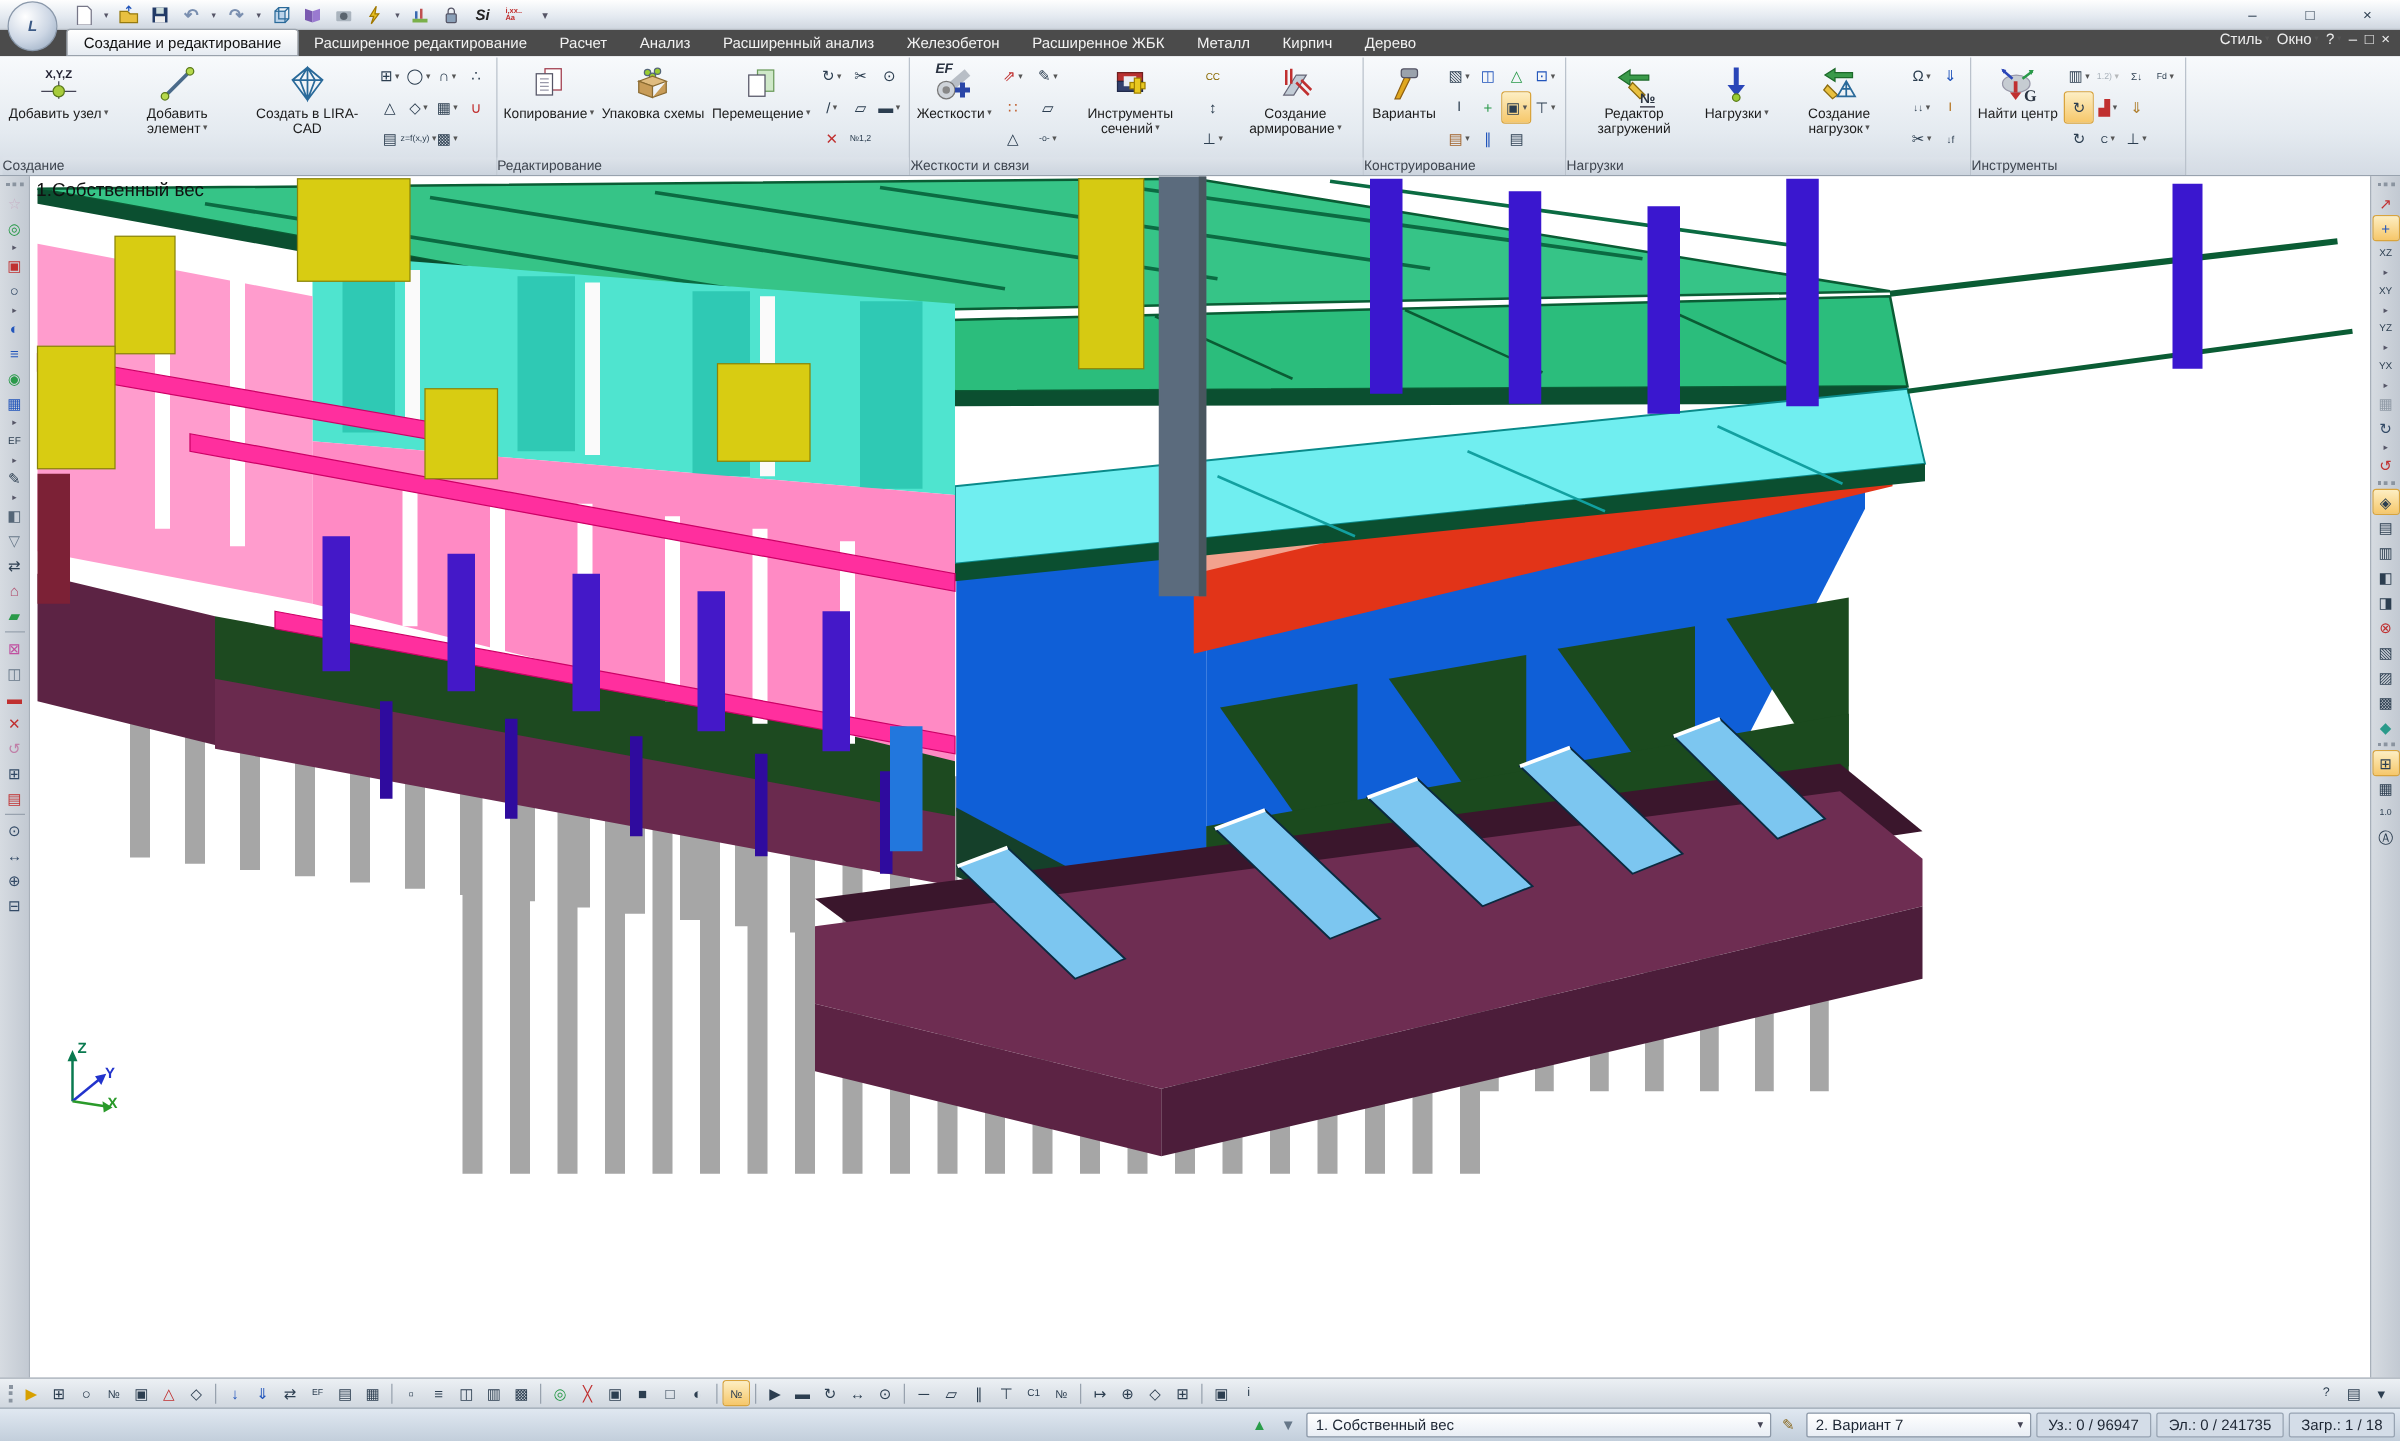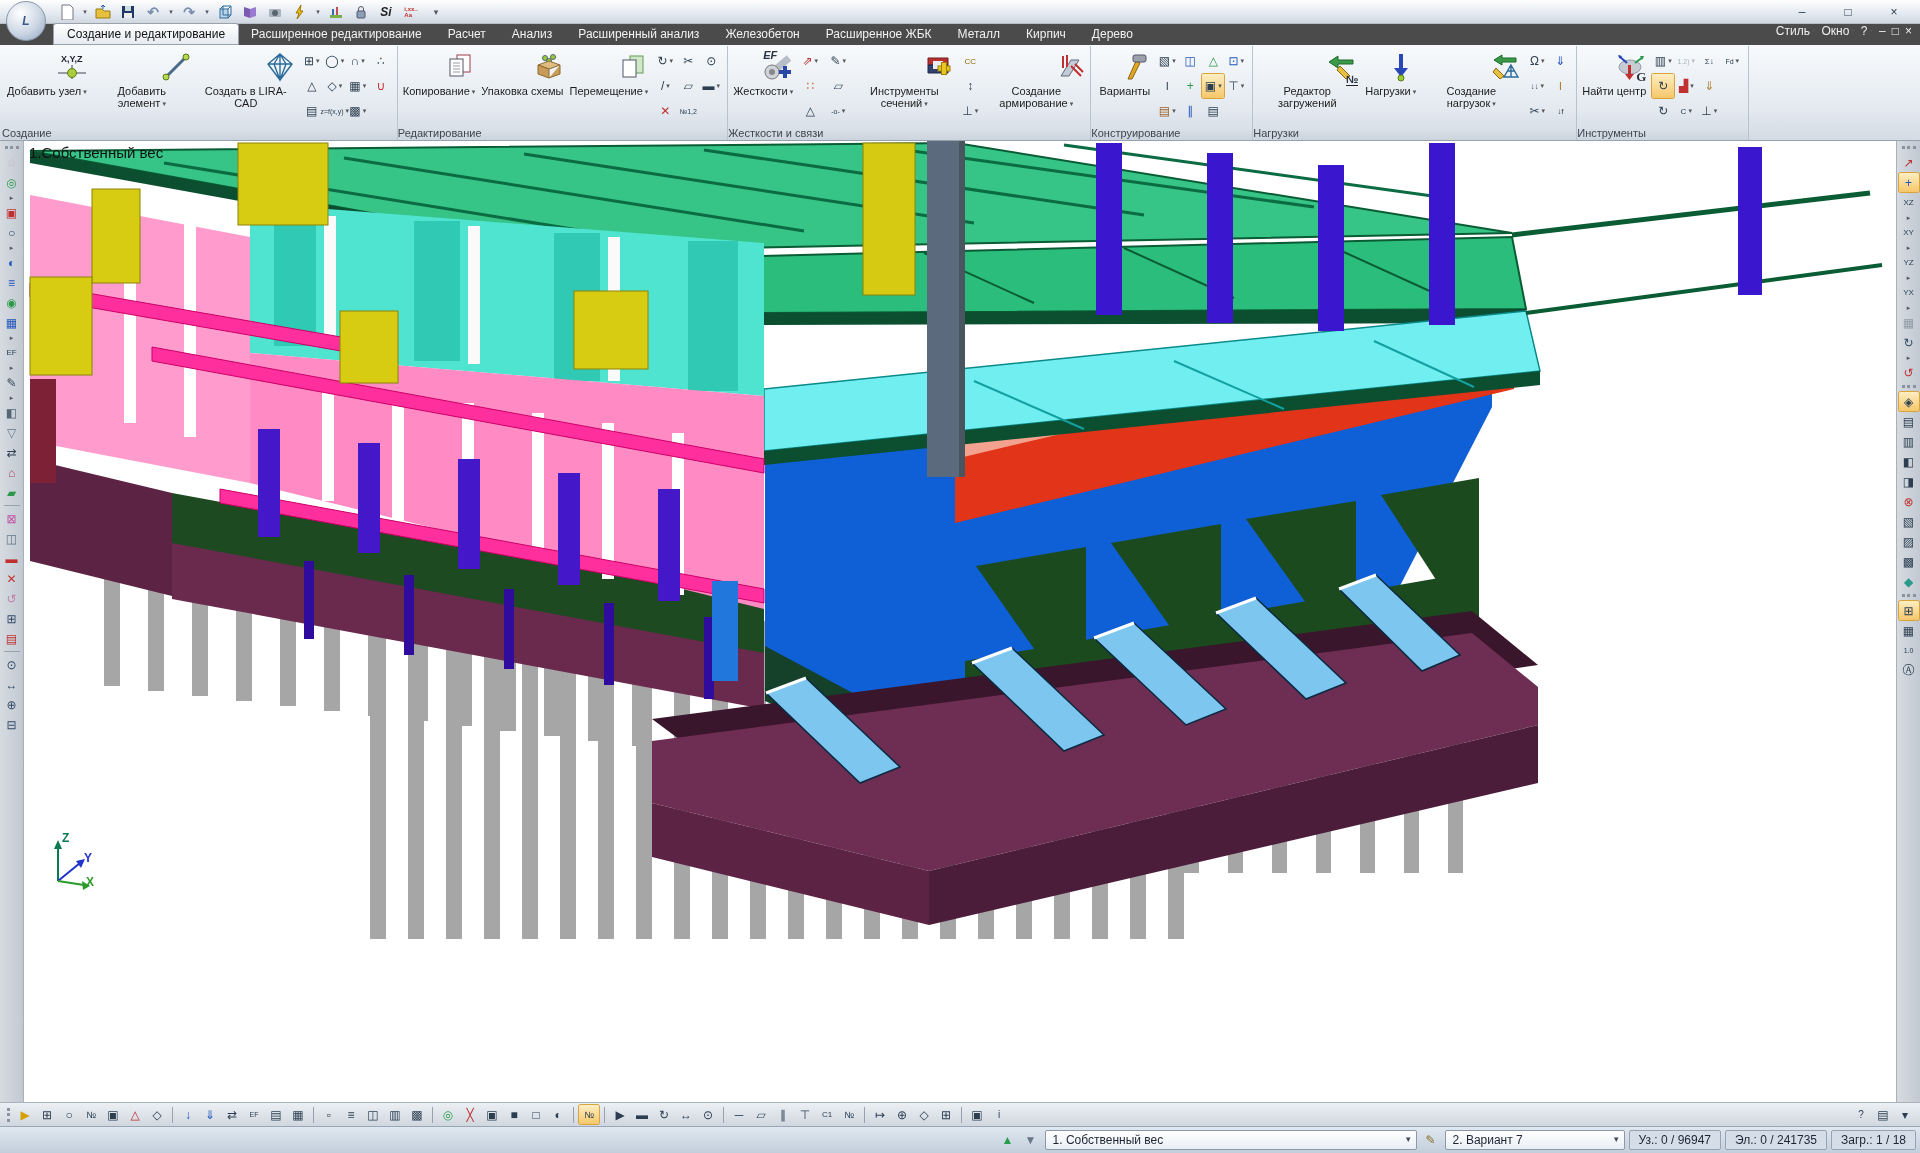--- a/index.html
+++ b/index.html
@@ -19,21 +19,21 @@
 .tabrow{position:absolute;top:24px;left:0;right:0;height:21px;background:#4b4b4b;display:flex;align-items:flex-start;padding-left:54px}
 .tab{color:#f2f2f2;font-size:12px;padding:3px 13px;display:flex;align-items:center}
 .tab.active{background:linear-gradient(#ffffff,#e6ebf1);color:#111;border-radius:2px 2px 0 0;box-shadow:0 0 0 1px #9aa2ac}
 .trr-wrap{margin-left:auto;display:flex;align-items:center;gap:6px;padding-right:8px}
 .trr{color:#eee;font-size:12px;display:flex;align-items:center}
 
 .ribbon{position:absolute;top:45px;left:0;right:0;height:96px;background:linear-gradient(#f8fafc,#e4eaf0 65%,#d4dbe4);border-bottom:1px solid #98a2ae;display:flex;align-items:stretch;padding:1px 0 0 2px}
 .rgroup{position:relative;border-right:1px solid #bac2cc;padding:2px 3px 15px 3px;display:flex}
 .gbody{display:flex;align-items:flex-start;gap:2px}
 .rgroup-label{position:absolute;left:0;right:0;bottom:0;height:14px;text-align:left;font-size:11px;line-height:14px;color:#3f4650;background:linear-gradient(#dde3ea,#ccd4de)}
-.bigbtn{min-width:58px;max-width:102px;height:78px;display:flex;flex-direction:column;align-items:flex-end;font-size:11px;line-height:12px;text-align:center;color:#1d1d1d;padding:1px 2px;cursor:default}
+.bigbtn{min-width:58px;max-width:102px;height:78px;display:flex;flex-direction:column;align-items:center;font-size:11px;line-height:12px;text-align:center;color:#1d1d1d;padding:1px 2px;cursor:default}
 .bigbtn .ic{height:36px;display:flex;flex-direction:column;align-items:center;justify-content:center;position:relative}
 .bigbtn svg{width:30px;height:30px}
 .blbl{display:block}
 .cap{font-style:normal;font-size:7px;margin-left:2px;color:#555;vertical-align:middle}
 .xyzt{font-size:9px;font-weight:bold;color:#223;line-height:9px}
 .ovl{position:absolute;font-weight:bold;color:#2b3442}
 .eft{left:0;top:0;font-size:11px;font-style:italic}
 .not{right:-2px;bottom:-1px;font-size:11px;border-bottom:1px solid #223}
 .gt{right:0;bottom:2px;font-size:13px;font-family:"Liberation Serif",serif}
 .iconwrap{display:flex;flex-direction:column;flex-wrap:wrap;height:76px;align-content:flex-start;gap:1px;margin:1px 2px 0 2px}

